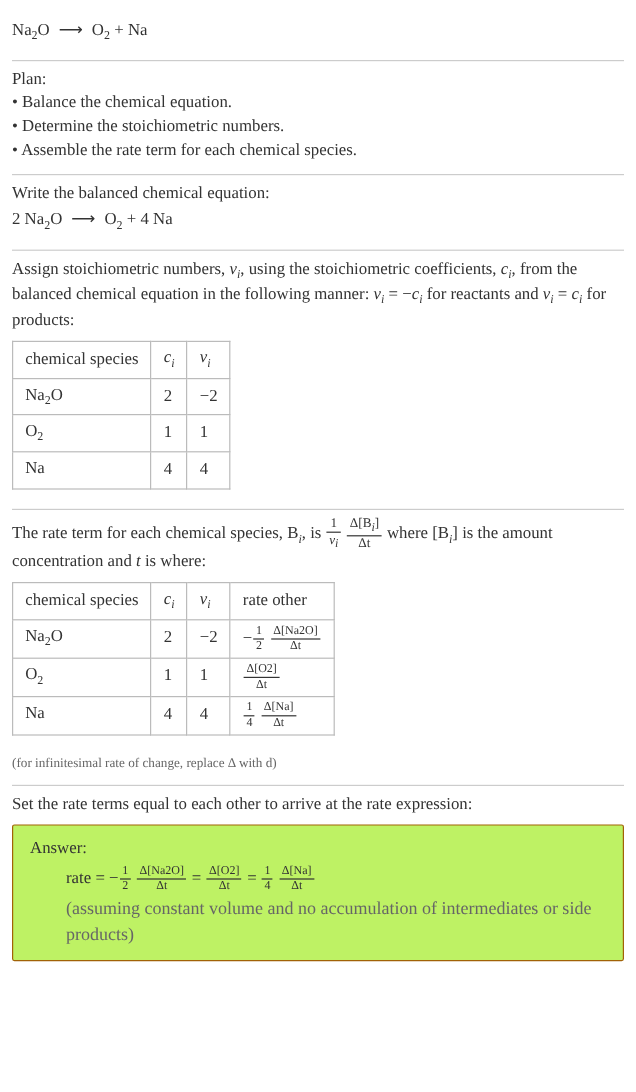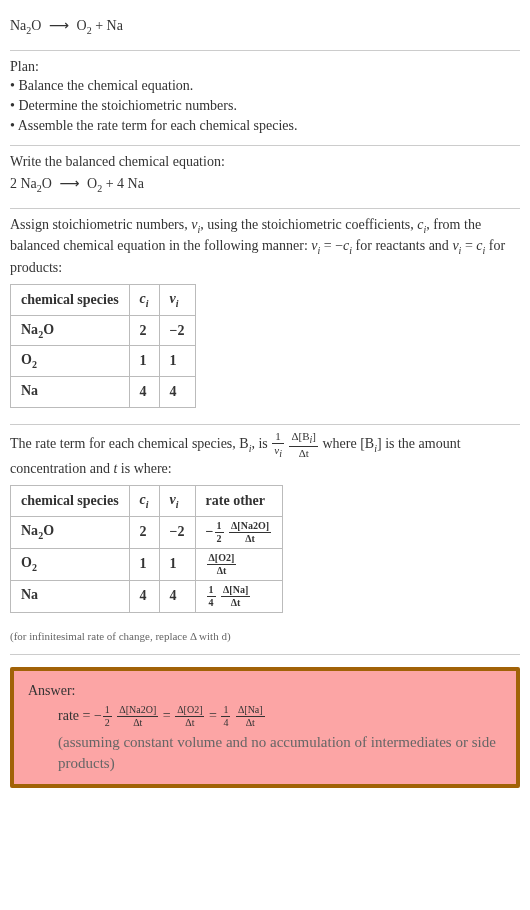--- a/index.html
+++ b/index.html
@@ -22,27 +22,27 @@
   .sub { font-size: 10px; vertical-align: sub; }
   .arr { display:inline-block; padding: 0 4px; }
   table.data {
     border-collapse: collapse;
     margin: 6px 0;
   }
   table.data td, table.data th {
     border: 1px solid #bbb;
     padding: 4px 10px;
     text-align: left;
-    font-weight: bold;
+    font-weight: normal;
   }
   table.data td.center, table.data th.center { }
   .footnote { font-size: 11px; color: #666; margin-top: 16px; }
   .answer-box {
-    background: #fca5a5;
-    border: 4px solid #a16207;
+    background: #bef264;
+    border: 1px solid #a16207;
     border-radius: 2px;
     padding: 10px 14px;
     margin-top: 6px;
   }
   .answer-box .ans-label { margin-bottom: 4px; }
   .answer-box .ans-eq { padding-left: 30px; margin: 4px 0; }
   .answer-box .ans-note { font-size: 15px; color: #666; padding-left: 30px; }
   .frac {
     display: inline-block;
     vertical-align: middle;
@@ -154,20 +154,21 @@
         <span class="frac mini"><span class="num">1</span><span class="den">4</span></span>
         <span class="frac mini"><span class="num">Δ[Na]</span><span class="den">Δt</span></span>
       </td>
     </tr>
   </tbody>
     </table>
   <div class="footnote">(for infinitesimal rate of change, replace Δ with d)</div>
 </div>
 
 <div class="section" style="border-bottom:none;">
+  <div>Set the rate terms equal to each other to arrive at the rate expression:</div>
   <div class="answer-box">
     <div class="ans-label">Answer:</div>
     <div class="ans-eq">
       <span>rate = </span><span>−</span><span class="frac mini"><span class="num">1</span><span class="den">2</span></span>
       <span class="frac mini"><span class="num">Δ[Na2O]</span><span class="den">Δt</span></span><span> = </span><span class="frac mini"><span class="num">Δ[O2]</span><span class="den">Δt</span></span><span> = </span><span class="frac mini"><span class="num">1</span><span class="den">4</span></span>
       <span class="frac mini"><span class="num">Δ[Na]</span><span class="den">Δt</span></span>
     </div>
     <div class="ans-note">(assuming constant volume and no accumulation of intermediates or side products)</div>
   </div>
 </div>

